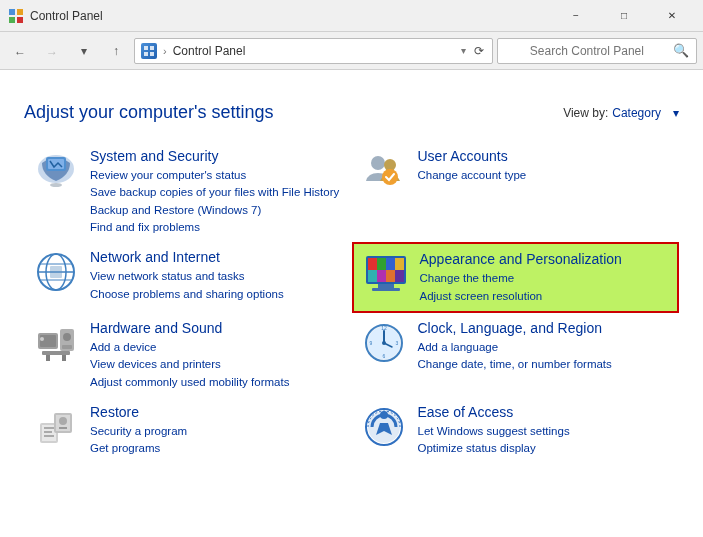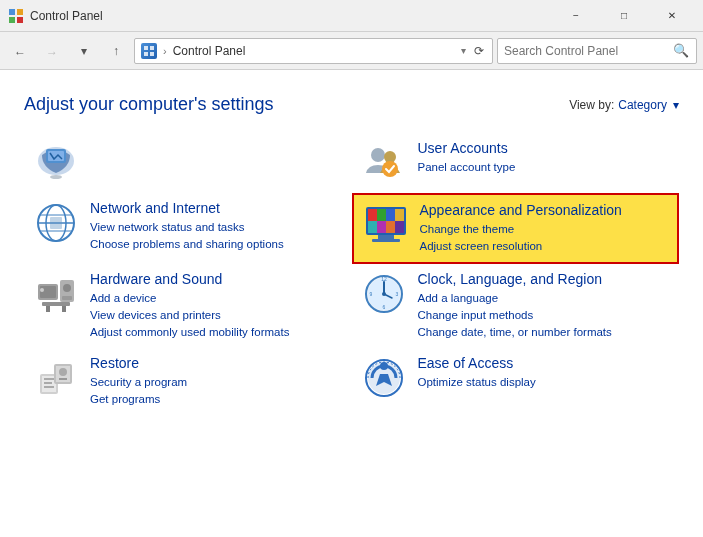--- a/index.html
+++ b/index.html
@@ -122,29 +122,30 @@
       background: #fff;
       gap: 4px;
     }
     .search-input {
       border: none;
       outline: none;
       font-size: 12px;
       color: #c2410c;
       flex: 1;
       background: transparent;
+      text-align: center;
     }
     .search-icon-span {
       color: #777;
       font-size: 13px;
     }
 
     
     .main-content {
-      padding: 24px 24px;
+      padding: 32px 24px;
       background: #fff;
       height: calc(537px - 32px - 38px);
       overflow-y: auto;
     }
 
     
     .header-row {
       display: flex;
       align-items: center;
       justify-content: space-between;
@@ -161,39 +162,39 @@
       gap: 4px;
       font-size: 12px;
       color: #333;
     }
     .view-by-label { color: #333; }
     .view-by-value {
       color: #003399;
       cursor: pointer;
       display: flex;
       align-items: center;
-      gap: 6px;
+      gap: 12px;
     }
 
     
     .categories-grid {
       display: grid;
       grid-template-columns: 1fr 1fr;
       gap: 0;
     }
 
     .category-item {
       display: flex;
       align-items: flex-start;
       padding: 6px 8px;
       gap: 10px;
     }
     .category-item.highlighted {
       border: 2px solid #cc0000;
-      background: #fde047;
+      background: #bef264;
     }
 
     .cat-icon {
       width: 48px;
       height: 48px;
       flex-shrink: 0;
       display: flex;
       align-items: center;
       justify-content: center;
     }
@@ -281,35 +282,42 @@
         <div class="cat-icon">
           <svg width="48" height="48" viewBox="0 0 48 48">
     <ellipse cx="24" cy="22" rx="18" ry="14" fill="#4a7ec0" opacity="0.3"></ellipse>
     <path d="M10 16 Q24 6 38 16 Q38 28 24 34 Q10 28 10 16Z" fill="#3060a0" opacity="0.6"></path>
     <rect x="14" y="10" width="20" height="14" rx="2" fill="#5090d0"></rect>
     <rect x="16" y="12" width="16" height="10" rx="1" fill="#80b0e8"></rect>
     <path d="M18 14 L22 20 L26 16 L30 20" stroke="#2060a0" stroke-width="1.5" fill="none"></path>
     <ellipse cx="24" cy="38" rx="6" ry="2" fill="#8090a0" opacity="0.5"></ellipse>
   </svg>
         </div>
+        <div class="cat-content">
+          <div class="cat-title">System and Security</div>
+          <span class="cat-link">Review your computer's status</span>
+          <span class="cat-link">Save backup copies of your files with File History</span>
+          <span class="cat-link">Backup and Restore (Windows 7)</span>
+          <span class="cat-link">Find and fix problems</span>
+        </div>
       </div>
       <div class="category-item">
         <div class="cat-icon">
           <svg width="48" height="48" viewBox="0 0 48 48">
     <circle cx="18" cy="16" r="7" fill="#a0b0c0"></circle>
     <path d="M6 34 Q8 26 18 26 Q28 26 30 34Z" fill="#a0b0c0"></path>
     <circle cx="30" cy="18" r="6" fill="#c0a050"></circle>
     <path d="M20 34 Q22 28 30 28 Q38 28 40 34Z" fill="#c0a050"></path>
     <circle cx="30" cy="30" r="8" fill="#f0a030"></circle>
     <path d="M26 30 L29 33 L34 27" stroke="#fff" stroke-width="2" fill="none" stroke-linecap="round"></path>
   </svg>
         </div>
         <div class="cat-content">
           <div class="cat-title">User Accounts</div>
-          <span class="cat-link">Panel account type</span>
+          <span class="cat-link">Change account type</span>
         </div>
       </div>
       <div class="category-item">
         <div class="cat-icon">
           <svg width="48" height="48" viewBox="0 0 48 48">
     <circle cx="24" cy="24" r="18" fill="none" stroke="#4080c0" stroke-width="2"></circle>
     <ellipse cx="24" cy="24" rx="10" ry="18" fill="none" stroke="#4080c0" stroke-width="1.5"></ellipse>
     <line x1="6" y1="24" x2="42" y2="24" stroke="#4080c0" stroke-width="1.5"></line>
     <line x1="8" y1="16" x2="40" y2="16" stroke="#4080c0" stroke-width="1"></line>
     <line x1="8" y1="32" x2="40" y2="32" stroke="#4080c0" stroke-width="1"></line>
@@ -376,21 +384,20 @@
     <circle cx="24" cy="24" r="2" fill="#2060a0"></circle>
     <text x="24" y="11" text-anchor="middle" font-size="5" fill="#4080c0">12</text>
     <text x="37" y="26" text-anchor="middle" font-size="5" fill="#4080c0">3</text>
     <text x="24" y="39" text-anchor="middle" font-size="5" fill="#4080c0">6</text>
     <text x="11" y="26" text-anchor="middle" font-size="5" fill="#4080c0">9</text>
   </svg>
         </div>
         <div class="cat-content">
           <div class="cat-title">Clock, Language, and Region</div>
           <span class="cat-link">Add a language</span>
-          <span class="cat-link">Change input methods</span>
           <span class="cat-link">Change date, time, or number formats</span>
         </div>
       </div>
       <div class="category-item">
         <div class="cat-icon">
           <svg width="48" height="48" viewBox="0 0 48 48">
     <rect x="8" y="20" width="18" height="20" rx="2" fill="#d0d0d0"></rect>
     <rect x="10" y="22" width="14" height="16" fill="#e8e8e8"></rect>
     <rect x="12" y="24" width="10" height="2" fill="#aaa"></rect>
     <rect x="12" y="28" width="8" height="2" fill="#aaa"></rect>
@@ -413,17 +420,18 @@
     <circle cx="24" cy="24" r="16" fill="#3070c0" opacity="0.15"></circle>
     <path d="M12 24 A12 12 0 0 1 36 24" fill="none" stroke="#3070c0" stroke-width="3"></path>
     <circle cx="24" cy="12" r="4" fill="#3070c0"></circle>
     <path d="M20 20 L16 32 L24 28 L32 32 L28 20 Z" fill="#3070c0"></path>
     <circle cx="24" cy="24" r="18" fill="none" stroke="#3070c0" stroke-width="2"></circle>
     <path d="M8 24 A16 16 0 0 1 40 24" fill="none" stroke="#3070c0" stroke-width="1" stroke-dasharray="2,2"></path>
   </svg>
         </div>
         <div class="cat-content">
           <div class="cat-title">Ease of Access</div>
+          <span class="cat-link">Let Windows suggest settings</span>
           <span class="cat-link">Optimize status display</span>
         </div>
       </div>
     </div>
 </div>
 
 </body></html>

